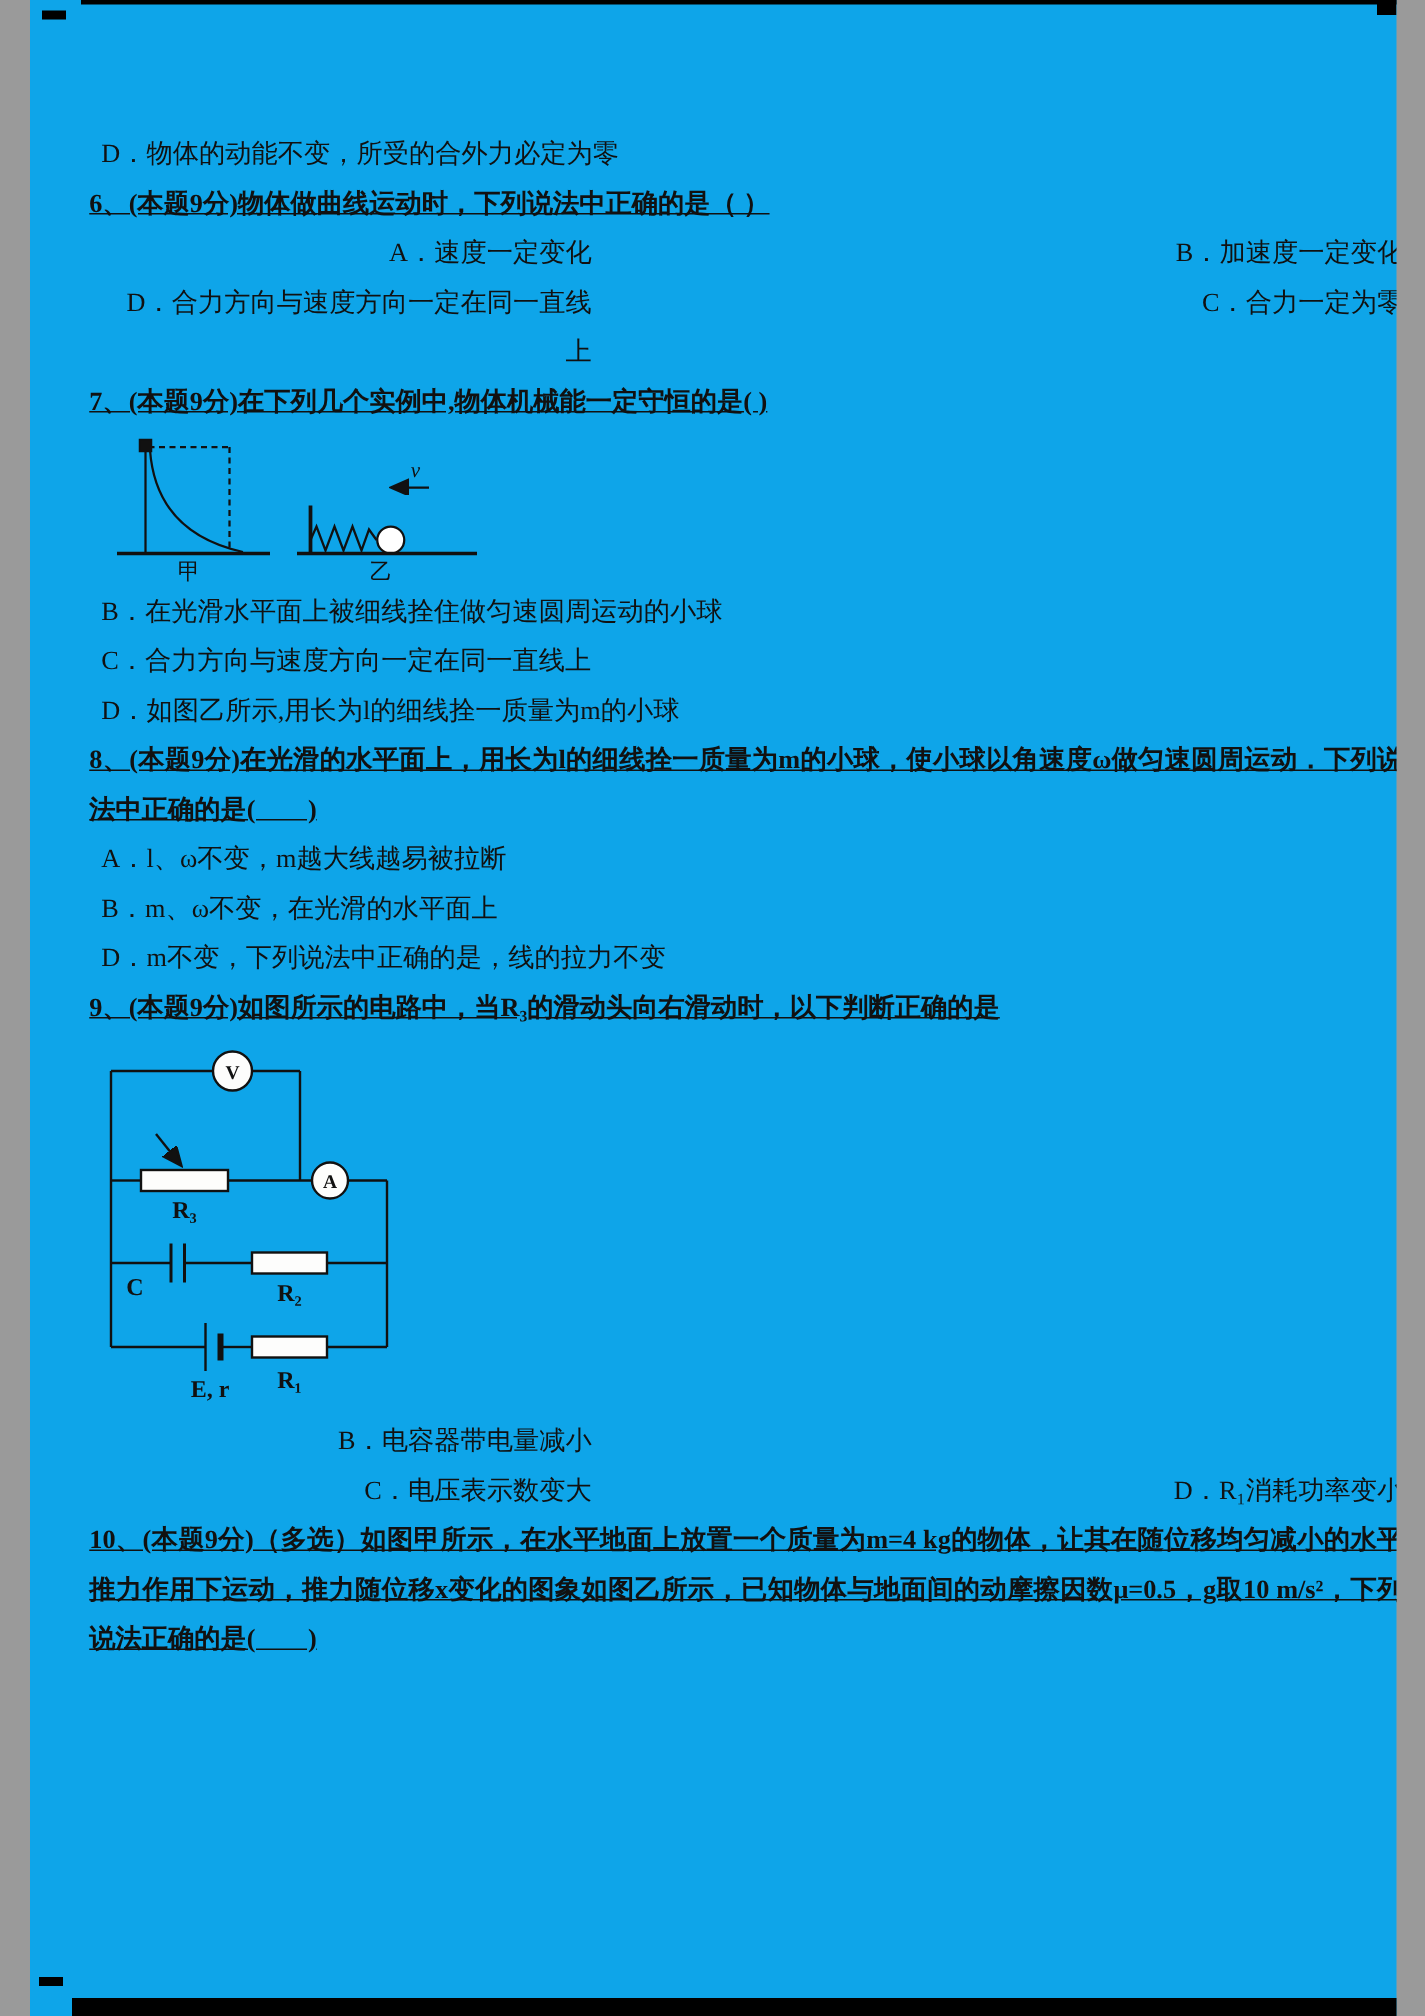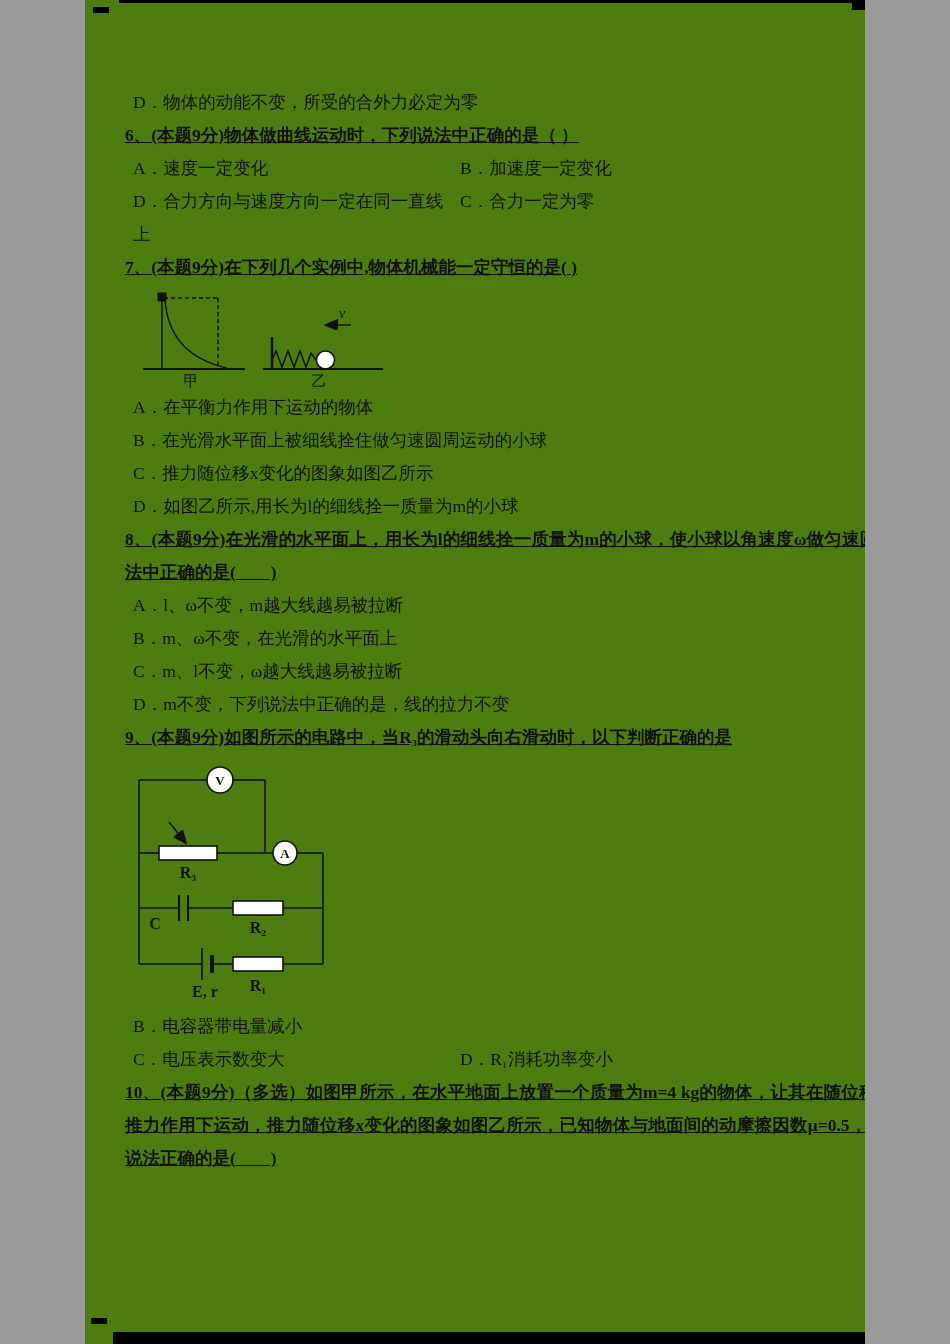--- a/index.html
+++ b/index.html
@@ -1,30 +1,30 @@
 <!DOCTYPE html>
 <html><head>
 <meta charset="utf-8">
 <style>
   * { box-sizing: border-box; }
   html, body { margin: 0; padding: 0; background: #9a9a9a; }
   .page {
     position: relative;
-    width: 780px; height: 1344px;
+    width: 911px; height: 1344px;
     margin: 0 auto;
-    background: #4d7c0f;
+    background: #0ea5e9;
     color: #111;
     font-family: "Liberation Serif", "DejaVu Serif", serif;
     overflow: hidden;
   }
   .content { position: absolute; left: 40px; top: 86px; width: 876px; }
   p.line { margin: 0; line-height: 33px; font-size: 17.5px; text-align: justify; }
   .stem { font-weight: bold; margin-top: 7px; text-decoration: underline; }
   .opt-pad { padding-left: 8px; }
-  .opt-grid { display: grid; grid-template-columns: 327px 1fr; padding-left: 8px; }
+  .opt-grid { display: grid; grid-template-columns: 327px 1fr; padding-left: 8px; text-align: right; }
   .opt-grid .opt { line-height: 33px; font-size: 17.5px; display: block; }
   .fig7 { height: 104px; margin: 3px 0 0 14px; white-space: nowrap; }
   .fig7 svg { vertical-align: top; }
   .figcircuit { height: 252px; margin: 2px 0 2px 0; }
   svg { overflow: visible; }
   svg line, svg path, svg polyline, svg rect, svg circle { stroke: #111; }
   svg text { fill: #111; font-family: "Liberation Serif", "DejaVu Serif", serif; }
   .artifact { position: absolute; background: #000; }
 </style>
 </head>
@@ -79,29 +79,27 @@
           <polyline points="9,73 13,64 19,80 25,64 31,80 37,64 43,80 48,66 53,73"></polyline>
           <circle cx="62.5" cy="73" r="9" fill="#fff"></circle>
           <line x1="88" y1="38" x2="64" y2="38" marker-end="url(#ah2)"></line>
           <line x1="0" y1="82" x2="120" y2="82" stroke-width="2.2"></line>
         </g>
         <text x="79" y="31" font-size="14" font-style="italic" text-anchor="middle">v</text>
         <text x="56" y="99" font-size="15" text-anchor="middle">乙</text>
       </svg>
     </div>
 
-    <p class="line opt-pad">A．在平衡力作用下运动的物体</p>
     <p class="line opt-pad">B．在光滑水平面上被细线拴住做匀速圆周运动的小球</p>
-    <p class="line opt-pad">C．推力随位移x变化的图象如图乙所示</p>
+    <p class="line opt-pad">C．合力方向与速度方向一定在同一直线上</p>
     <p class="line opt-pad">D．如图乙所示,用长为l的细线拴一质量为m的小球</p>
 
     <p class="line stem">8、(本题9分)在光滑的水平面上，用长为l的细线拴一质量为m的小球，使小球以角速度ω做匀速圆周运动．下列说法中正确的是(　　)</p>
     <p class="line opt-pad">A．l、ω不变，m越大线越易被拉断</p>
     <p class="line opt-pad">B．m、ω不变，在光滑的水平面上</p>
-    <p class="line opt-pad">C．m、l不变，ω越大线越易被拉断</p>
     <p class="line opt-pad">D．m不变，下列说法中正确的是，线的拉力不变</p>
 
     <p class="line stem">9、(本题9分)如图所示的电路中，当R₃的滑动头向右滑动时，以下判断正确的是</p>
 
     <div class="figcircuit">
       <svg width="220" height="250" viewBox="0 0 220 250">
         <defs>
           <marker id="ah3" markerWidth="9" markerHeight="8" refX="7" refY="3.5" orient="auto">
             <path d="M0,0 L8,3.5 L0,7 z" fill="#111" stroke="none"></path>
           </marker>

